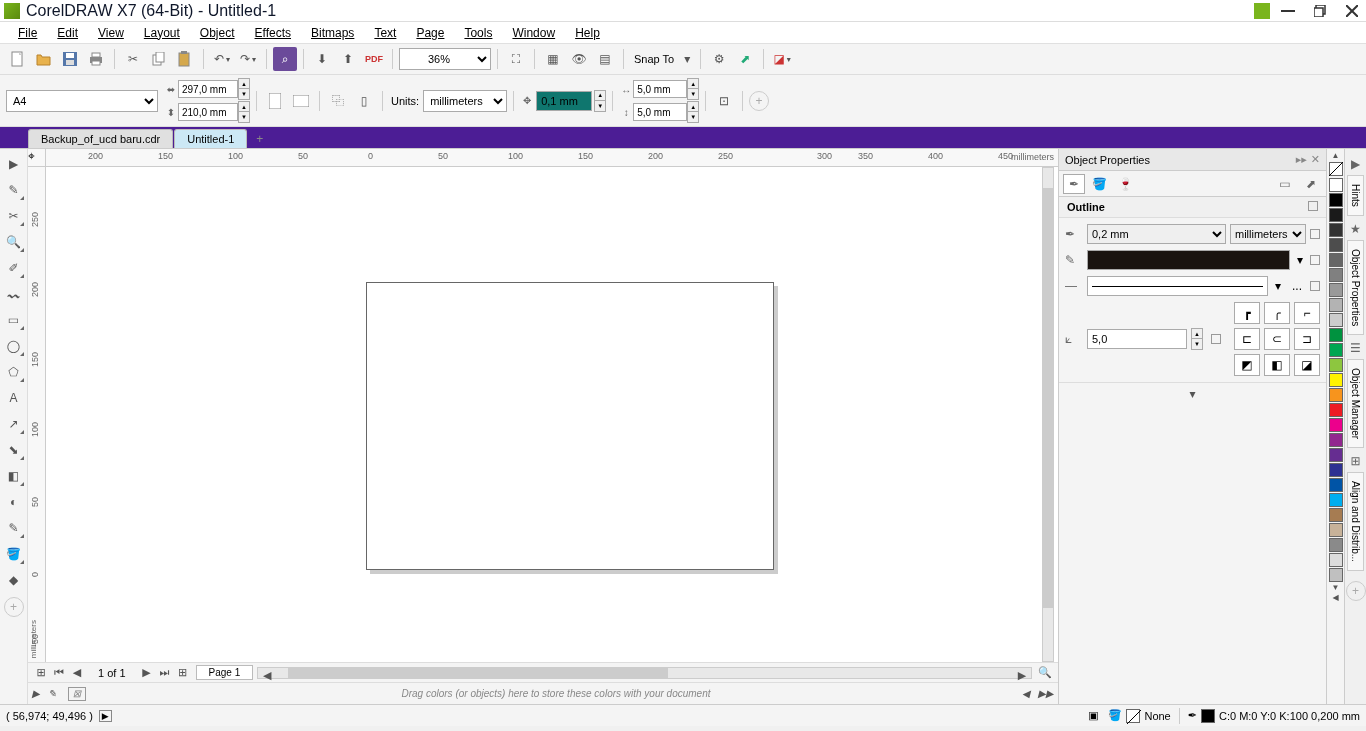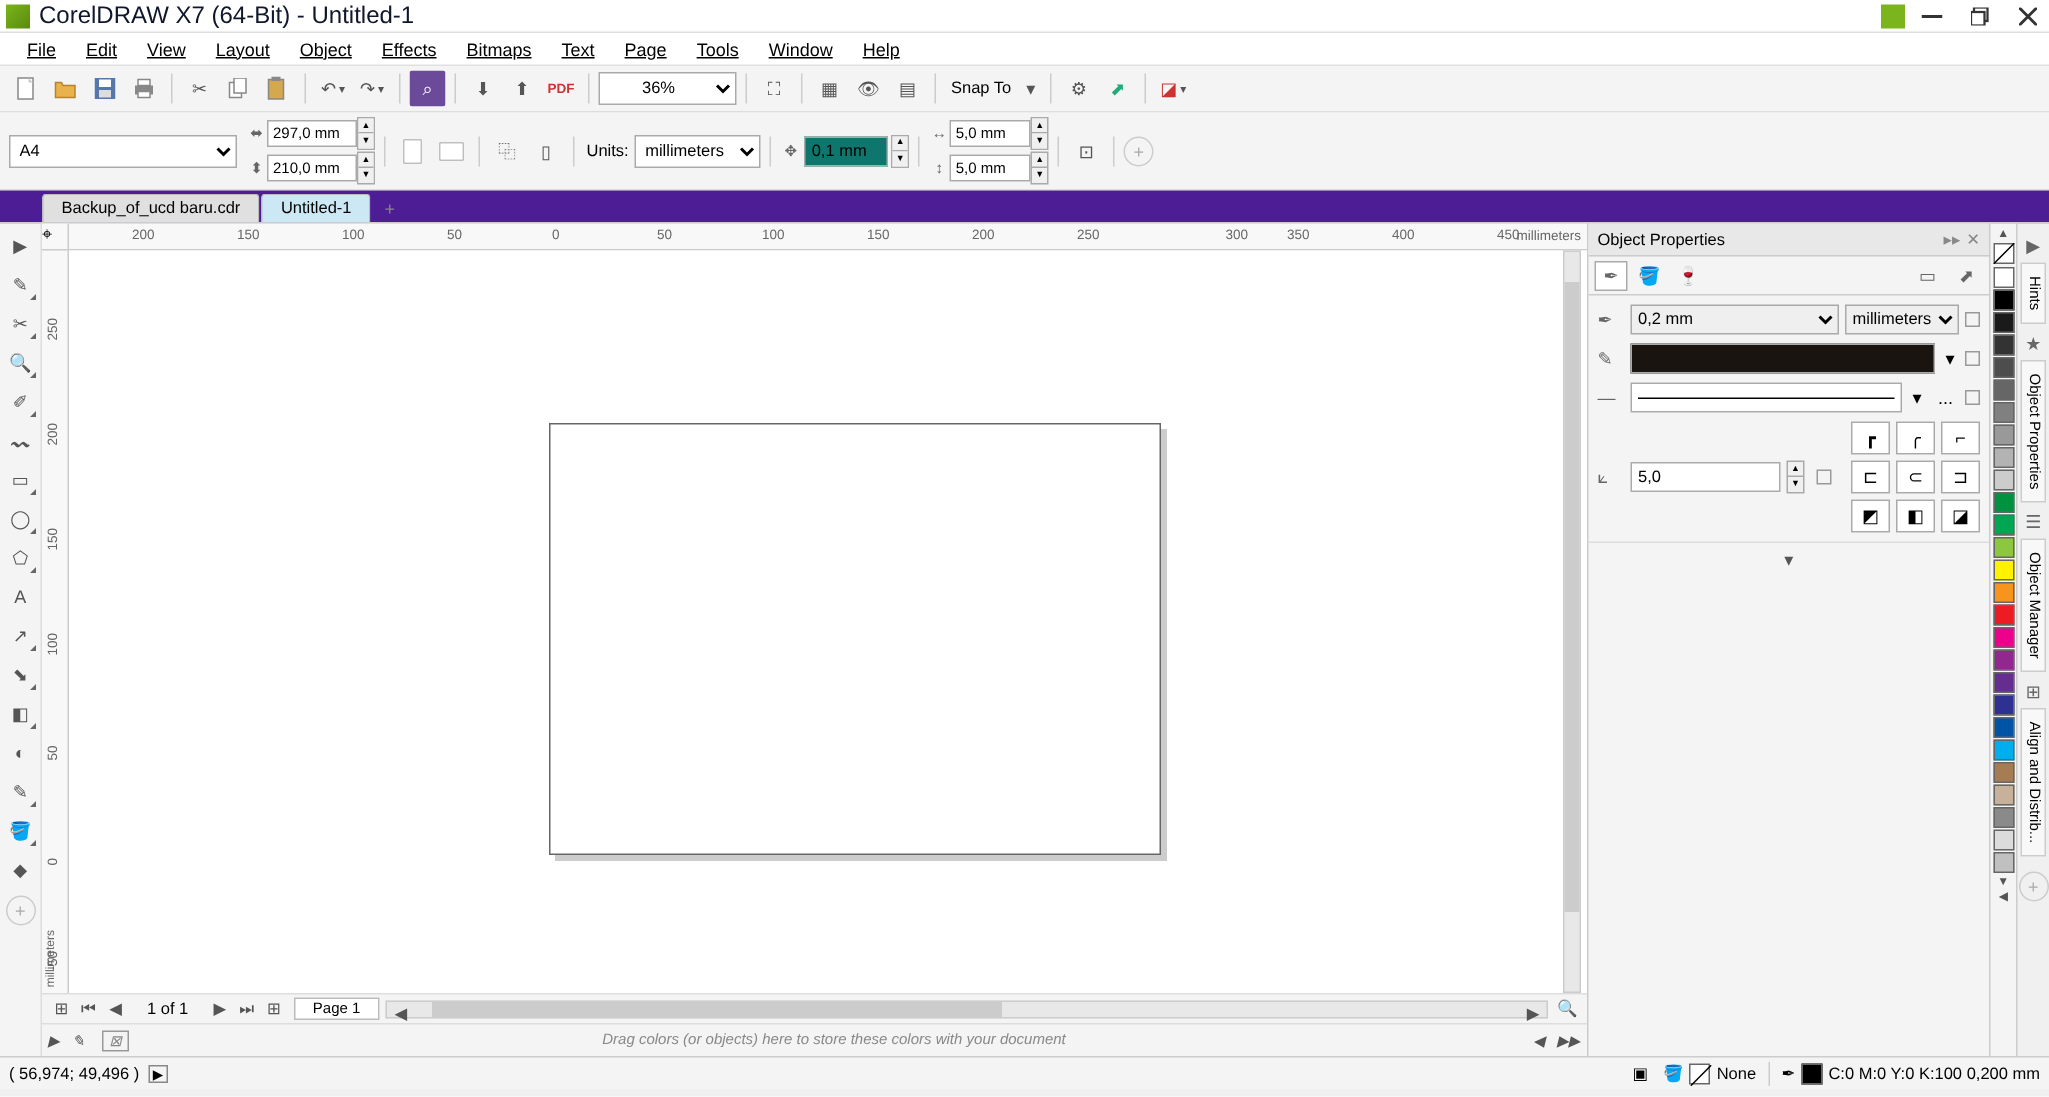--- a/index.html
+++ b/index.html
@@ -399,20 +399,24 @@
         <span>✕</span>
       </div>
     </div>
     <div class="panel-tabs">
       <div class="panel-tab-icon active">✒</div>
       <div class="panel-tab-icon">🪣</div>
       <div class="panel-tab-icon">🍷</div>
       <div class="panel-tabs-spacer"></div>
       <div class="panel-tab-icon">▭</div>
       <div class="panel-tab-icon">⬈</div>
+    </div>
+    <div class="panel-section-header">
+      <span>Outline</span>
+      <span style="float:right;" class="checkbox-sm"></span>
     </div>
     <div class="panel-body">
       <div class="panel-row">
         <span class="panel-icon">✒</span>
         <select class="panel-select" style="flex:1;"><option>0,2 mm</option></select>
         <select class="panel-select" style="width:76px;"><option>millimeters</option></select>
         <span class="checkbox-sm"></span>
       </div>
       <div class="panel-row">
         <span class="panel-icon">✎</span>

